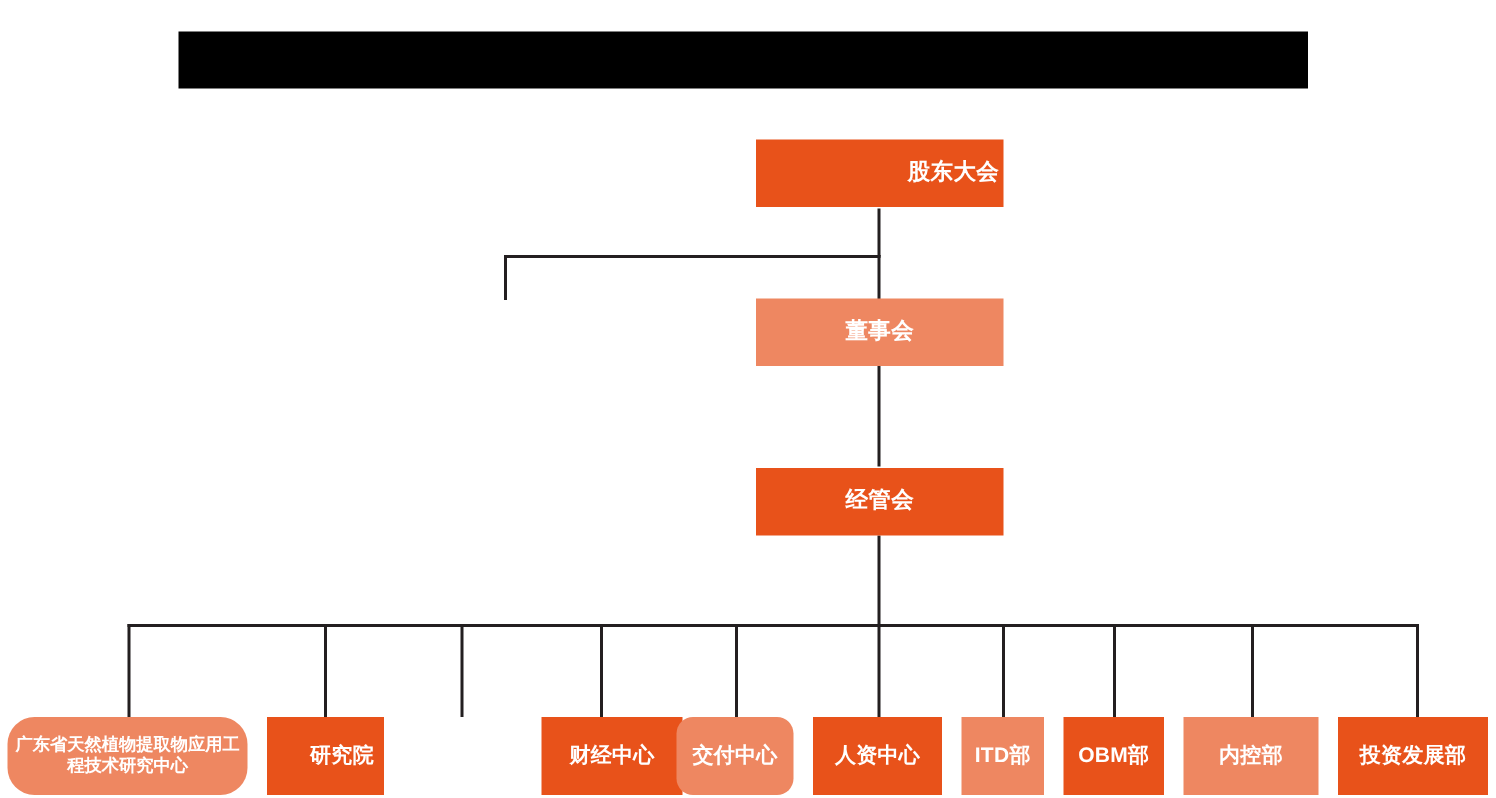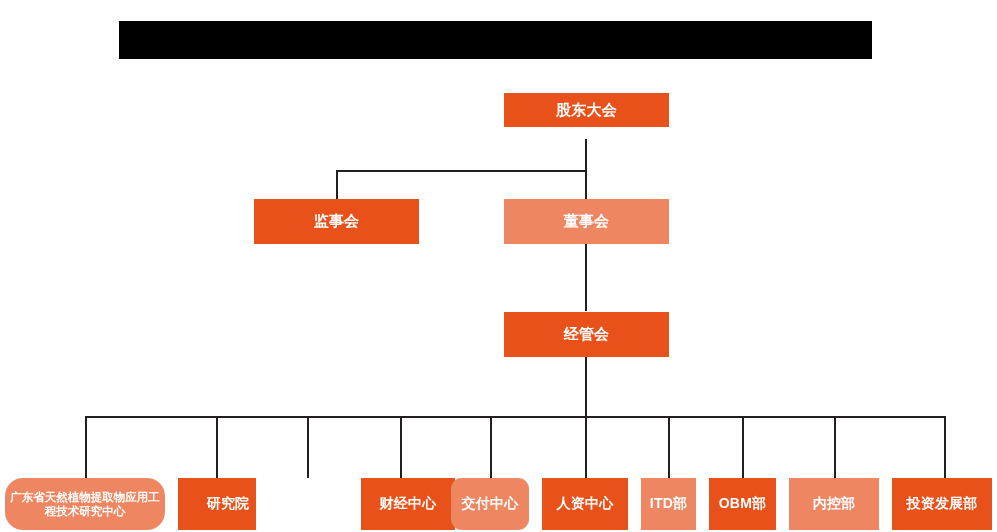--- a/index.html
+++ b/index.html
@@ -88,27 +88,24 @@
   <div class="line line-v" style="left:216px; top:416px; height:62px;"></div>
   <div class="line line-v" style="left:307px; top:416px; height:62px;"></div>
   <div class="line line-v" style="left:400px; top:416px; height:62px;"></div>
   <div class="line line-v" style="left:490px; top:416px; height:62px;"></div>
   <div class="line line-v" style="left:585px; top:416px; height:62px;"></div>
   <div class="line line-v" style="left:668px; top:416px; height:62px;"></div>
   <div class="line line-v" style="left:742px; top:416px; height:62px;"></div>
   <div class="line line-v" style="left:834px; top:416px; height:62px;"></div>
   <div class="line line-v" style="left:944px; top:416px; height:62px;"></div>
 
-  <div class="node lvl1 dark" style="left:504px; top:93px; width:165px; height:34px;">
+  <div class="node lvl1 dark" style="left:504px; top:93px; width:165px; height:45px;justify-content:flex-end;">
     <span>股东大会</span>
   </div>
 
-  <div class="node lvl2 dark" style="left:254px; top:199px; width:165px; height:45px;">
-    <span>监事会</span>
-  </div>
   <div class="node lvl2 light" style="left:504px; top:199px; width:165px; height:45px;">
     <span>董事会</span>
   </div>
 
   <div class="node lvl3 dark" style="left:504px; top:312px; width:165px; height:45px;">
     <span>经管会</span>
   </div>
 
   <div class="node leaf light small" style="left:5px; top:478px; width:160px; height:52px;border-radius:18px;">
     <span>广东省天然植物提取物应用工程技术研究中心</span>

